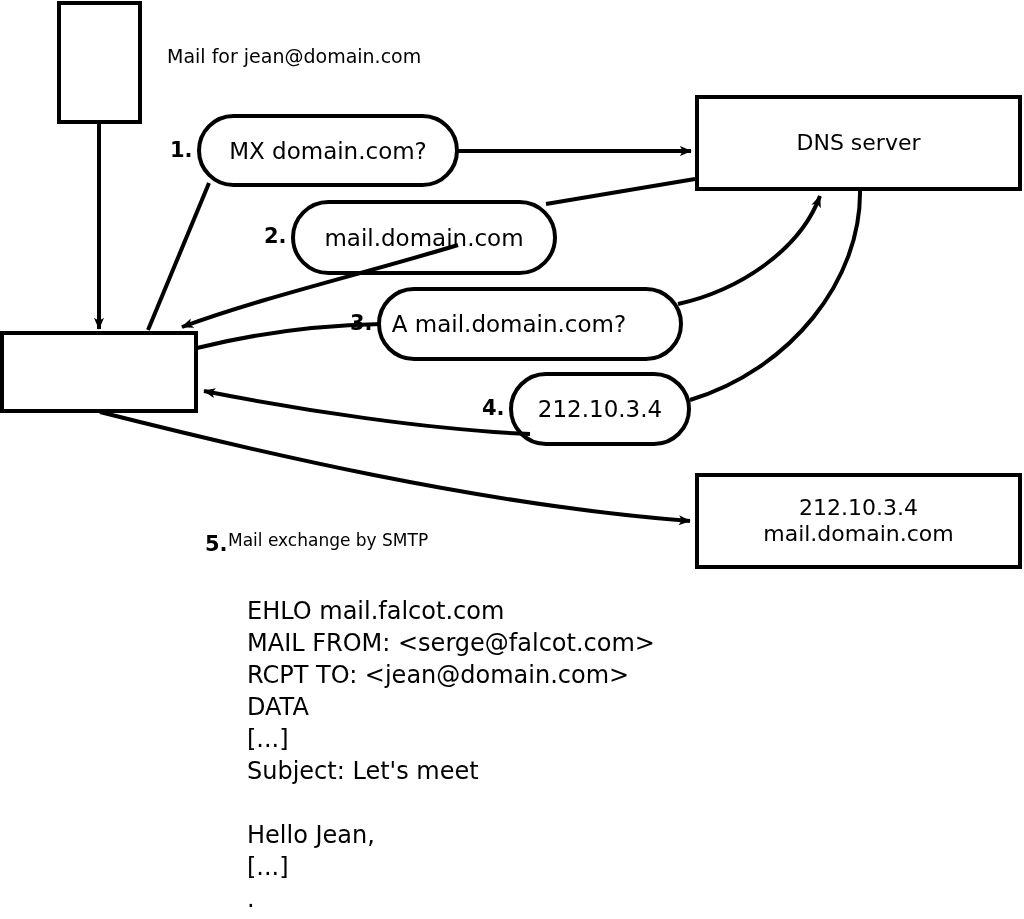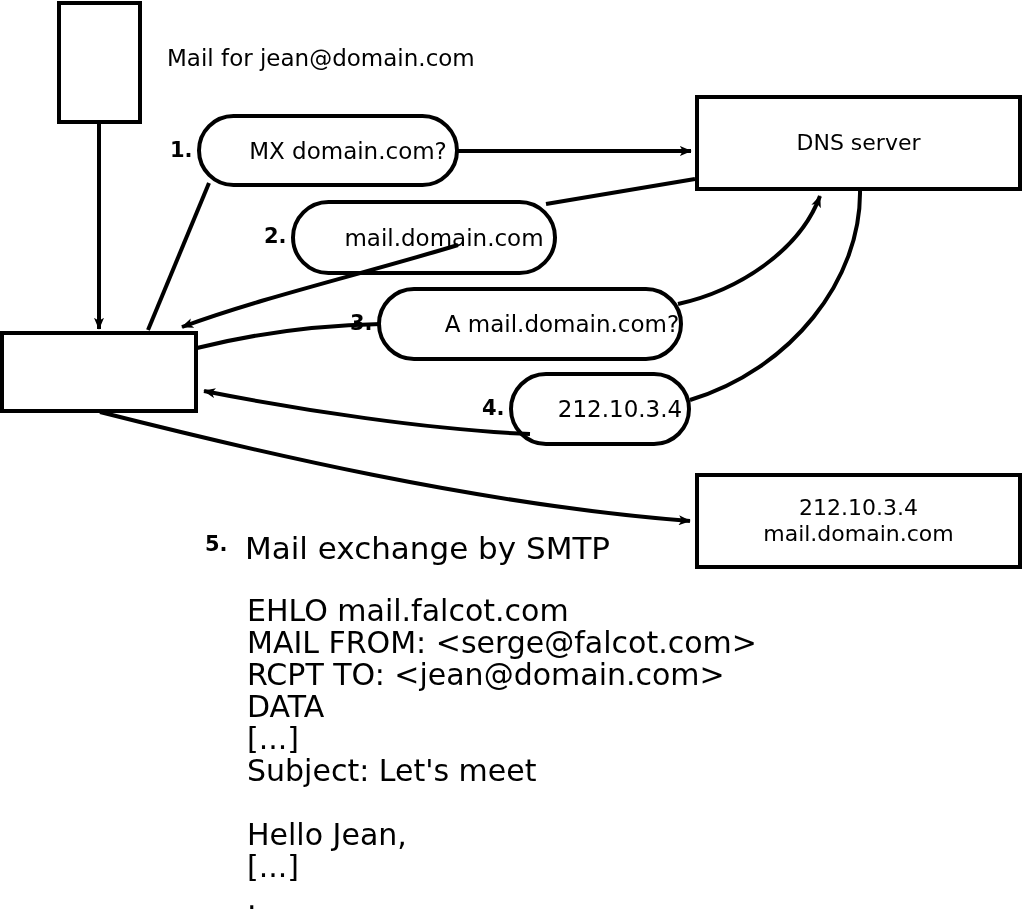--- a/index.html
+++ b/index.html
@@ -40,56 +40,55 @@
   .bubble-label {
     position: absolute;
     display: flex;
     align-items: center;
     justify-content: center;
     text-align: left;
     color: #000000;
     font-size: 23px;
     pointer-events: none;
     white-space: nowrap;
-    margin-left: 20px;
   }
   .step-num {
     position: absolute;
     color: #000000;
     font-size: 21px;
     font-weight: bold;
     white-space: nowrap;
   }
   .plain-text {
     position: absolute;
     color: #000000;
-    font-size: 23px;
+    font-size: 19px;
     white-space: nowrap;
   }
   #caption-title {
-    left: 245px;
+    left: 228px;
     top: 530px;
-    font-size: 31px;
+    font-size: 17px;
     text-align: right;
   }
   #step5-number {
     left: 205px;
     top: 532px;
     font-size: 21px;
   }
   #headline-text {
     left: 167px;
     top: 45px;
   }
   #smtp-transcript {
     position: absolute;
     left: 247px;
     top: 595px;
     color: #000000;
-    font-size: 30px;
+    font-size: 24px;
     line-height: 32px;
     white-space: pre;
   }
 </style>
 </head>
 <body>
 
 <div id="diagram-root">
 
   <svg id="diagram-svg" viewBox="0 0 1024 919" xmlns="http://www.w3.org/2000/svg">
@@ -145,21 +144,21 @@
 
   <div class="node-label" style="left:697px; top:475px; width:323px; height:92px; flex-direction:column;">
     <span>212.10.3.4</span>
     <span>mail.domain.com</span>
   </div>
 
   <div class="bubble-label" style="left:199px; top:116px; width:258px; height:69px;">MX domain.com?</div>
 
   <div class="bubble-label" style="left:293px; top:202px; width:262px; height:71px;">mail.domain.com</div>
 
-  <div class="bubble-label" style="left:391px; top:289px; width:302px; height:70px;">A mail.domain.com?</div>
+  <div class="bubble-label" style="left:358px; top:289px; width:302px; height:70px;">A mail.domain.com?</div>
 
   <div class="bubble-label" style="left:511px; top:374px; width:178px; height:70px;">212.10.3.4</div>
 
   <div class="step-num" style="left:170px; top:138px;">1.</div>
 
   <div class="step-num" style="left:264px; top:224px;">2.</div>
 
   <div class="step-num" style="left:350px; top:311px;">3.</div>
 
   <div class="step-num" style="left:482px; top:396px;">4.</div>

